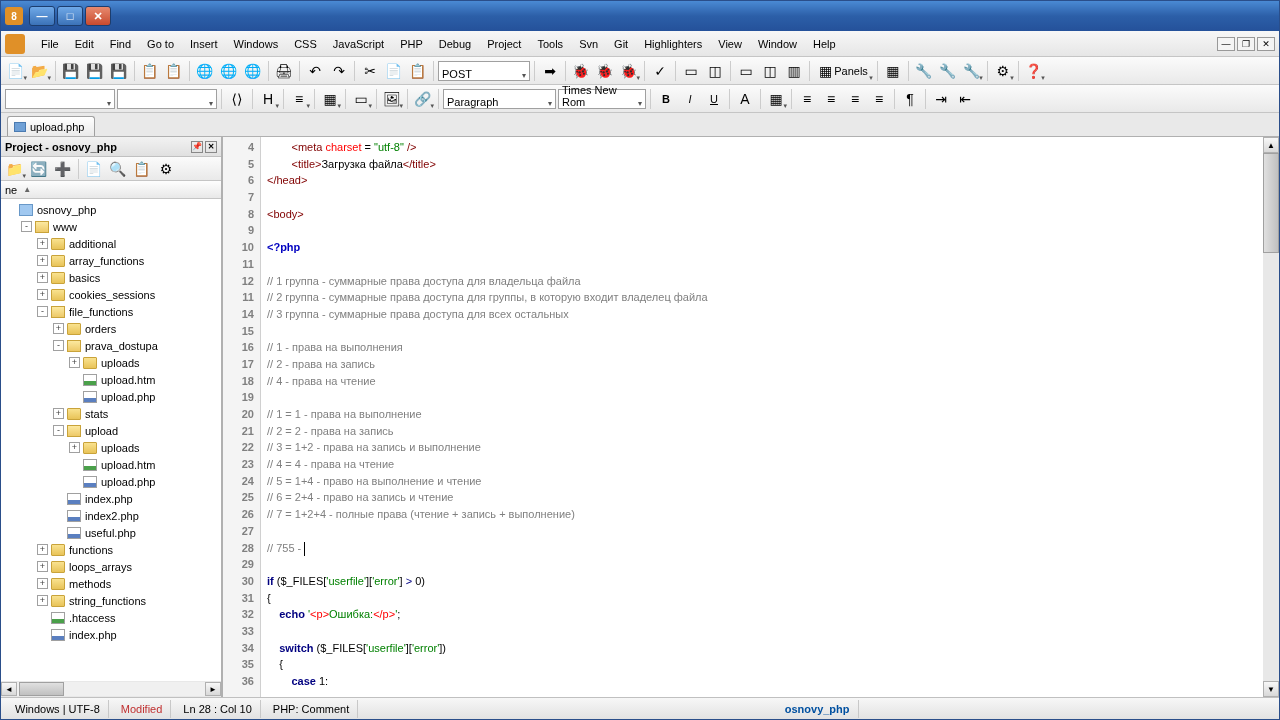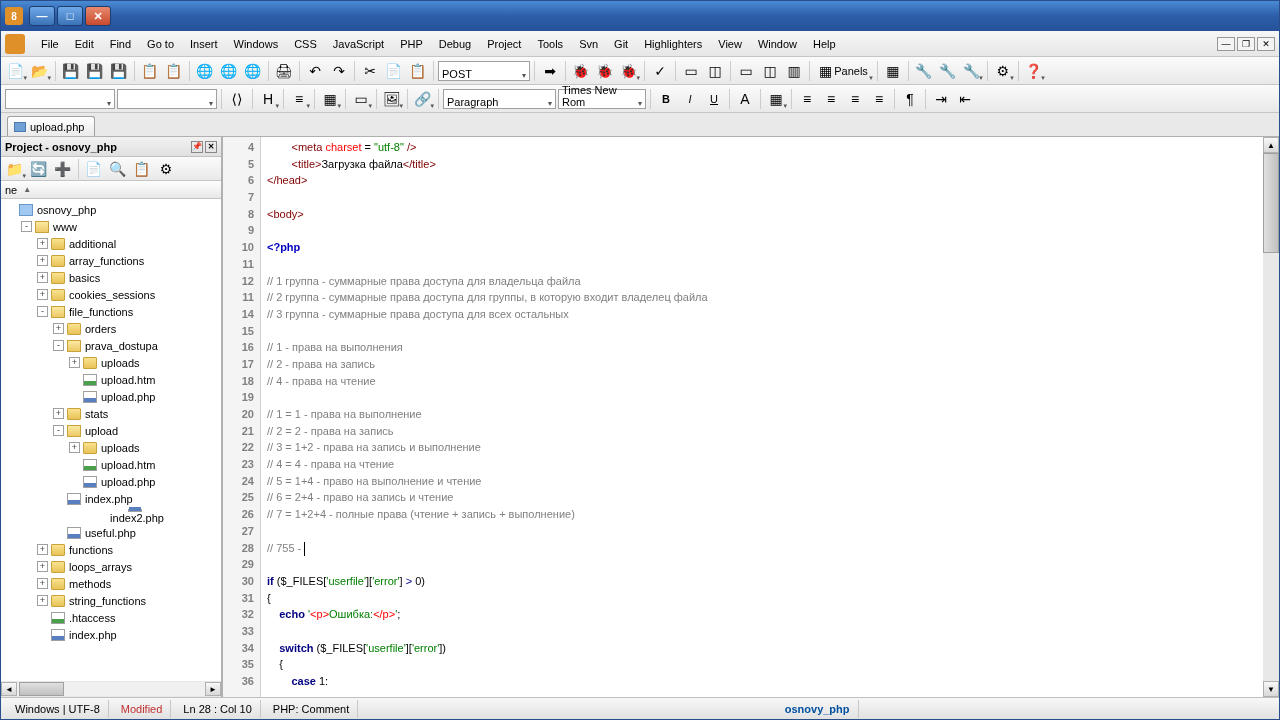--- a/index.html
+++ b/index.html
@@ -469,21 +469,21 @@
           <div class="treeitem" style="padding-left: 68px;">
             <span class="toggle blank"></span>
             <span class="ficon php"></span>
             <span>upload.php</span>
           </div>
           <div class="treeitem" style="padding-left: 52px;">
             <span class="toggle blank"></span>
             <span class="ficon php"></span>
             <span>index.php</span>
           </div>
-          <div class="treeitem" style="padding-left: 52px; flex-direction: column;">
+          <div class="treeitem" style="padding-left: 52px;">
             <span class="toggle blank"></span>
             <span class="ficon php"></span>
             <span>index2.php</span>
           </div>
           <div class="treeitem" style="padding-left: 52px;">
             <span class="toggle blank"></span>
             <span class="ficon php"></span>
             <span>useful.php</span>
           </div>
           <div class="treeitem" style="padding-left: 36px;">

